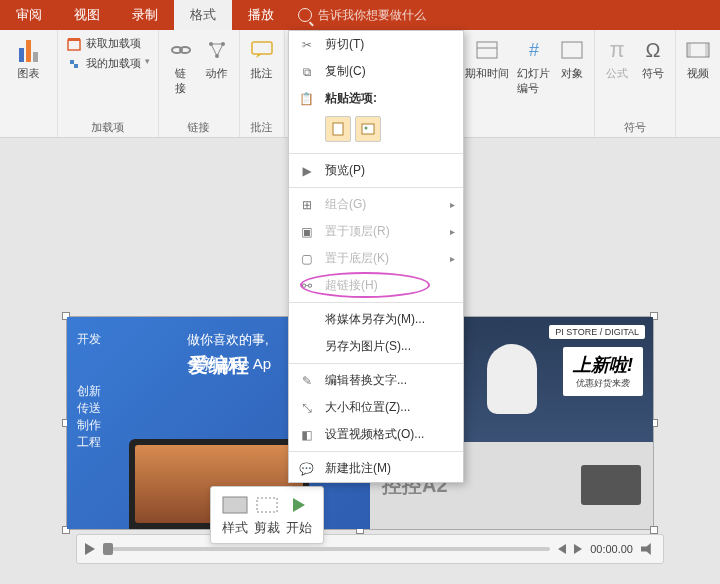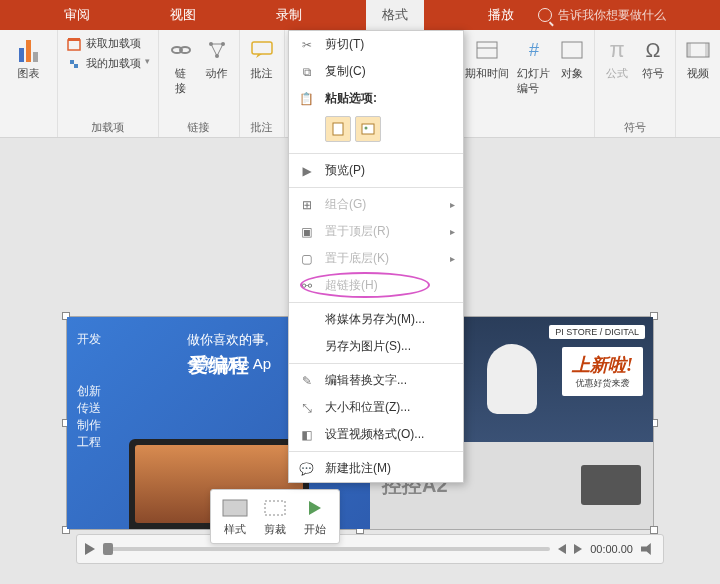--- a/index.html
+++ b/index.html
@@ -1,19 +1,19 @@
 <!DOCTYPE html>
 <html><head>
 <meta charset="utf-8">
 <style>
 * { margin: 0; padding: 0; box-sizing: border-box; font-family: "Microsoft YaHei", sans-serif; }
 body { width: 720px; height: 584px; background: #fff; overflow: hidden; position: relative; }
 
 .tabbar { background: #c43e1c; height: 30px; display: flex; align-items: center; color: #fff; font-size: 13px; }
-.tab { padding: 10px 16px; height: 100%; display: flex; align-items: center; cursor: pointer; margin-left: 48px; }
+.tab { padding: 10px 16px; height: 100%; display: flex; align-items: center; cursor: pointer; }
 .tab.active { background: #f0f0f0; color: #555; }
 .search-area { display: flex; align-items: center; margin-left: 8px; opacity: 0.85; }
 .search-icon { width: 14px; height: 14px; border: 1.5px solid #fff; border-radius: 50%; position: relative; margin-right: 6px; }
 .search-icon::after { content: ""; position: absolute; width: 5px; height: 1.5px; background: #fff; bottom: -3px; right: -3px; transform: rotate(45deg); }
 .search-ph { font-size: 12px; color: #fff; opacity: .9; }
 
 .ribbon { background: #f3f3f3; height: 108px; border-bottom: 1px solid #d4d4d4; display: flex; position: relative; }
 .rgroup { display: flex; flex-direction: column; align-items: center; justify-content: space-between; padding: 6px 8px 2px; border-right: 1px solid #e0e0e0; }
 .rgroup-inner { display: flex; align-items: flex-start; gap: 8px; }
 .rgroup-label { font-size: 11px; color: #666; margin-top: 2px; }
@@ -34,27 +34,27 @@
 .bp-small { font-size: 12px; opacity: 0.9; }
 .bp-big { font-size: 20px; font-weight: bold; margin: 4px 0; text-align: center; }
 .bp-slogan { font-size: 13px; margin-bottom: 6px; }
 .bp-sub { font-size: 15px; }
 .bp-laptop { position: absolute; bottom: 0; left: 50%; width: 180px; height: 90px; background: #222; border-radius: 6px 6px 0 0; transform: translateX(-50%); }
 .bp-screen { position: absolute; top: 6px; left: 6px; right: 6px; bottom: 6px; background: linear-gradient(180deg, #d88b50, #8a4a2a); border-radius: 3px; }
 .right-panel { flex: 1; display: flex; flex-direction: column; }
 .rp-top { flex: 1; background: linear-gradient(180deg, #2a3d5a, #3a5175); position: relative; display: flex; align-items: center; justify-content: center; }
 .rp-badge { position: absolute; top: 8px; right: 8px; background: #fff; color: #333; font-size: 9px; padding: 2px 6px; border-radius: 2px; }
 .rp-banner { position: absolute; right: 10px; top: 30px; background: #fff; padding: 6px 10px; border-radius: 2px; text-align: center; }
-.rp-banner-big { color: #c2410c; font-weight: bold; font-size: 18px; font-style: italic; font-family: Liberation Serif, serif; }
+.rp-banner-big { color: #000000; font-weight: bold; font-size: 18px; font-style: italic; }
 .rp-banner-sm { font-size: 9px; color: #444; }
 .rp-bot { flex: 0.7; background: #ddd; display: flex; align-items: center; justify-content: space-between; padding: 0 12px; }
 .rp-bot-txt { font-size: 20px; font-weight: bold; color: #888; }
 .rp-box { width: 60px; height: 40px; background: #555; border-radius: 3px; }
 
-.vid-toolbar { position: absolute; bottom: 40px; left: 210px; background: #fff; border: 1px solid #ccc; border-radius: 3px; display: flex; padding: 6px 10px; gap: 12px; font-size: 11px; color: #444; box-shadow: 0 2px 6px rgba(0,0,0,.15); }
+.vid-toolbar { position: absolute; bottom: 40px; left: 210px; background: #fff; border: 1px solid #ccc; border-radius: 3px; display: flex; padding: 6px 10px; gap: 4px; font-size: 13px; color: #444; box-shadow: 0 2px 6px rgba(0,0,0,.15); }
 .vt-item { display: flex; flex-direction: column; align-items: center; gap: 2px; cursor: pointer; }
 .vt-icon { width: 28px; height: 24px; display: flex; align-items: center; justify-content: center; }
 
 .player { width: 588px; height: 30px; background: #f5f5f5; border: 1px solid #ccc; border-radius: 3px; display: flex; align-items: center; padding: 0 8px; gap: 8px; margin-left: 20px; }
 .play-btn { width: 0; height: 0; border-left: 10px solid #777; border-top: 6px solid transparent; border-bottom: 6px solid transparent; cursor: pointer; }
 .track { flex: 1; height: 4px; background: #ccc; border-radius: 2px; position: relative; }
 .thumb { position: absolute; left: 0; top: -4px; width: 10px; height: 12px; background: #888; border-radius: 2px; }
 .pbtn { width: 0; height: 0; border-top: 5px solid transparent; border-bottom: 5px solid transparent; cursor: pointer; }
 .pbtn.prev { border-right: 8px solid #777; }
 .pbtn.next { border-left: 8px solid #777; }

